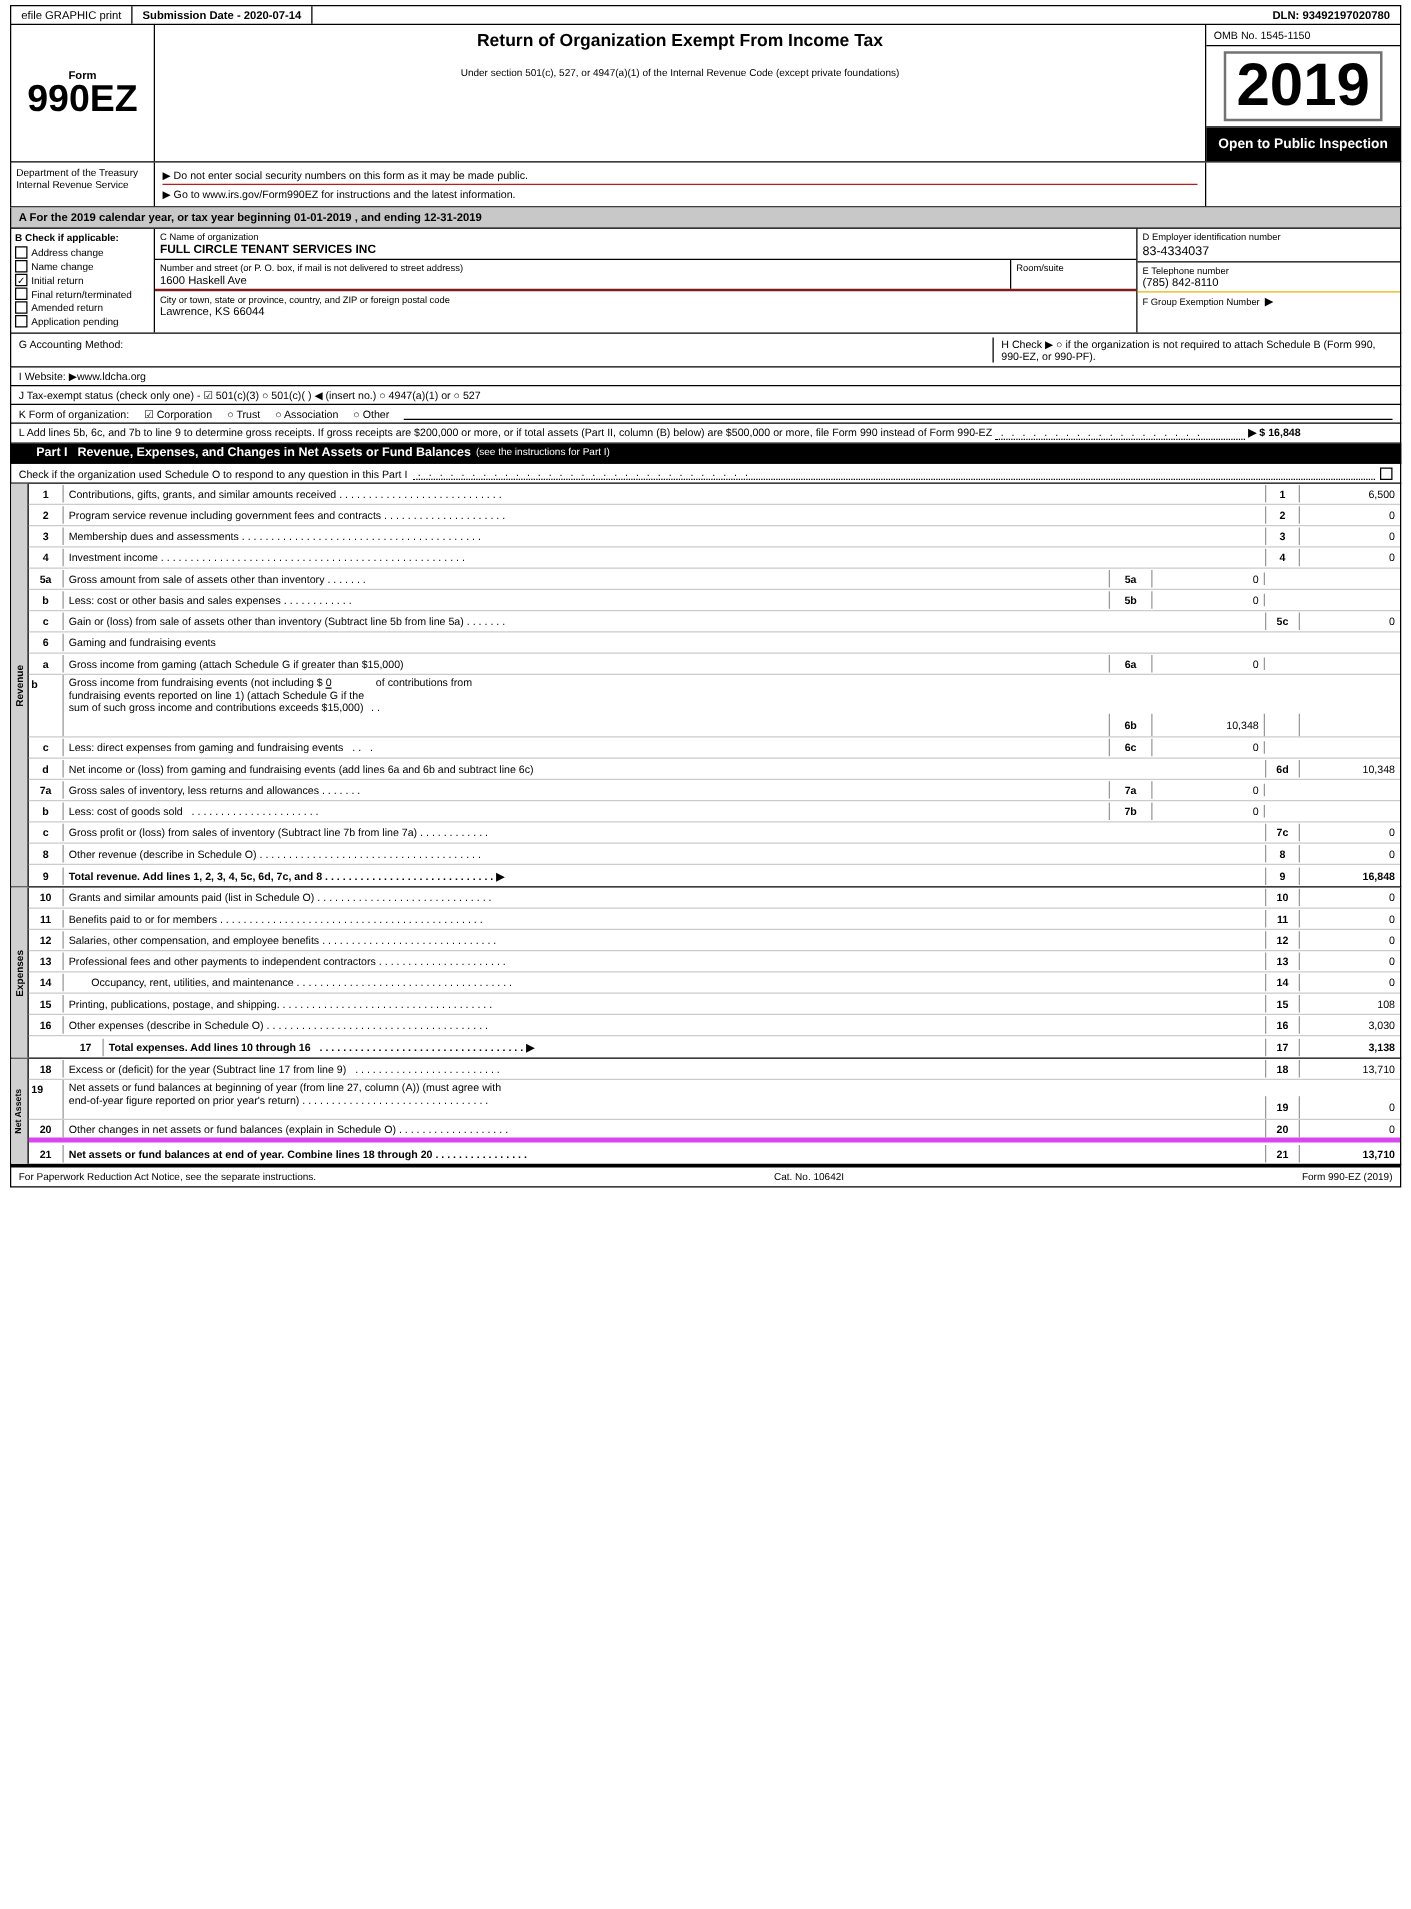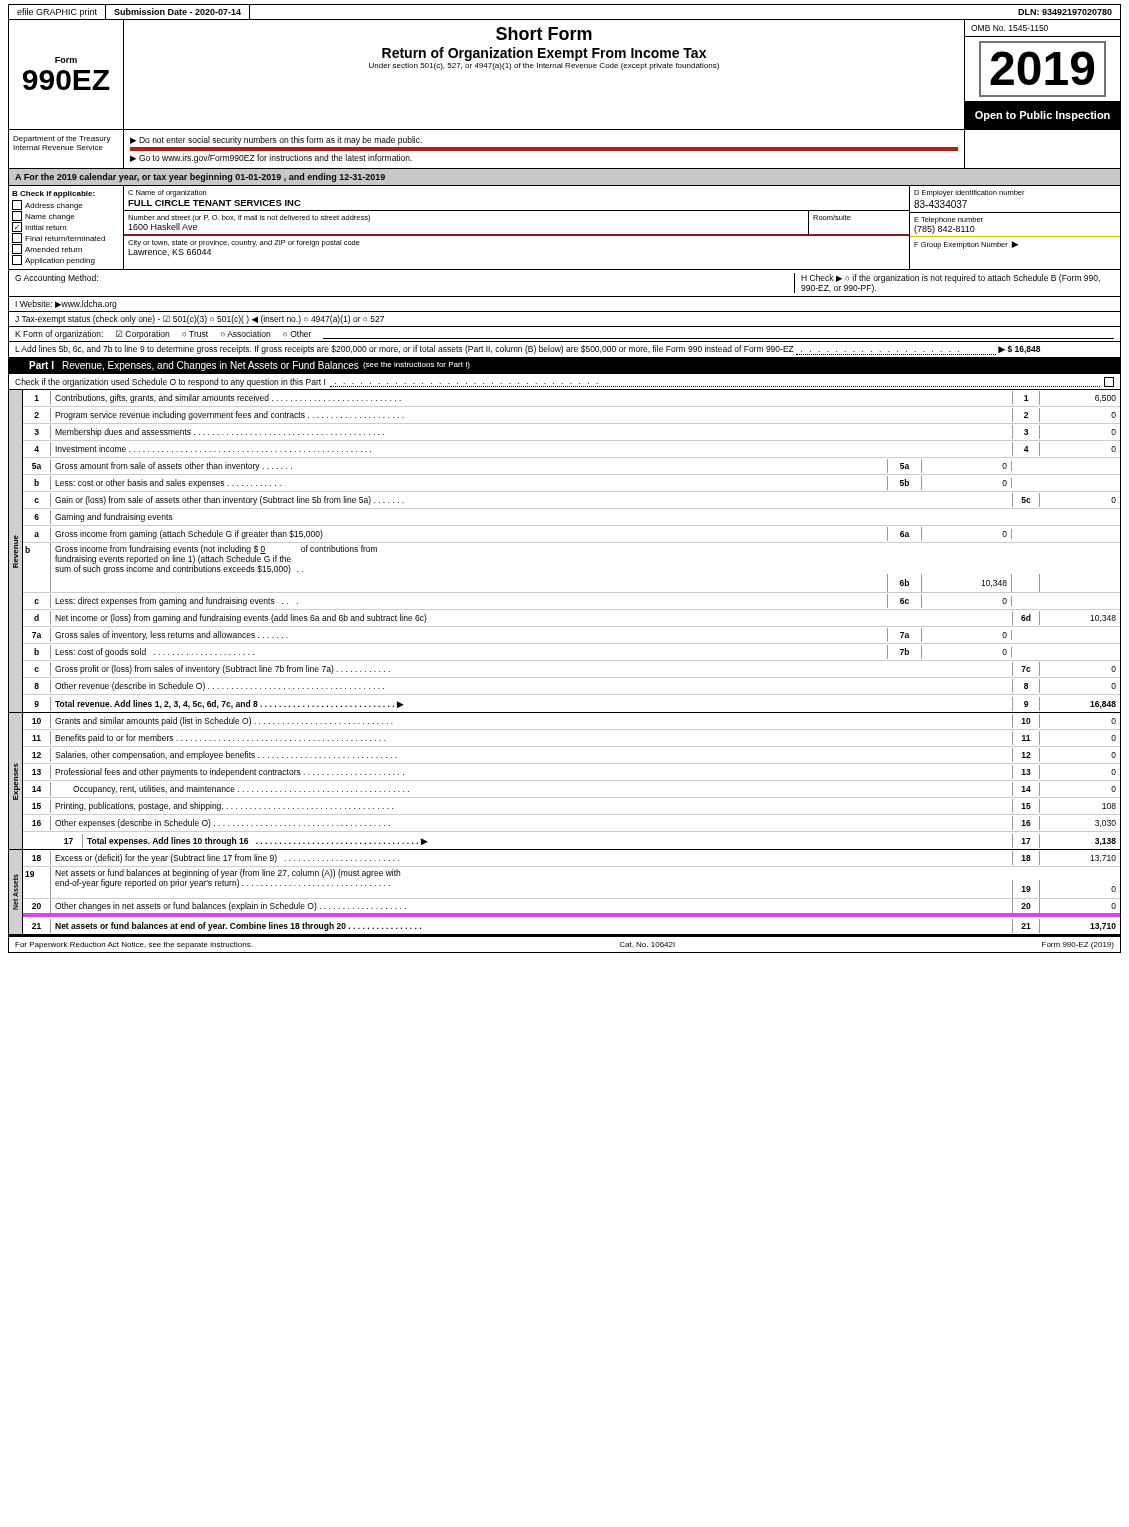--- a/index.html
+++ b/index.html
@@ -20,40 +20,39 @@
   </div>
 
   <div style="display:flex; border:1px solid #000; border-top:none;">
 
     <div style="width:115px; border-right:1px solid #000; padding:4px; display:flex; flex-direction:column; align-items:center; justify-content:center;">
       <div style="font-size:9px; font-weight:bold;">Form</div>
       <div style="font-size:30px; font-weight:bold; line-height:1;">990EZ</div>
     </div>
 
     <div style="flex:1; border-right:1px solid #000; padding:4px; text-align:center;">
-      <div style="font-size:18px; font-weight:bold;">Short Form</div>
       <div style="font-size:14px; font-weight:bold;">Return of Organization Exempt From Income Tax</div>
-      <div style="font-size:8px; margin-top:0;">Under section 501(c), 527, or 4947(a)(1) of the Internal Revenue Code (except private foundations)</div>
+      <div style="font-size:8px; margin-top:14px;">Under section 501(c), 527, or 4947(a)(1) of the Internal Revenue Code (except private foundations)</div>
     </div>
 
     <div style="width:155px; display:flex; flex-direction:column;">
       <div style="padding:3px 6px; border-bottom:1px solid #000; font-size:8.5px;">OMB No. 1545-1150</div>
       <div style="padding:4px; text-align:center; border-bottom:1px solid #000;">
         <div style="font-size:48px; font-weight:bold; line-height:1; border:2px solid #737373; display:inline-block; padding:2px 8px;">2019</div>
       </div>
       <div style="background:#000; color:#fff; text-align:center; padding:6px 4px; font-size:11px; font-weight:bold; line-height:1.4; flex:1; display:flex; align-items:center; justify-content:center;">
         <span>Open to Public Inspection</span>
       </div>
     </div>
   </div>
 
   <div style="display:flex; border:1px solid #000; border-top:none;">
     <div style="width:115px; border-right:1px solid #000; padding:4px; font-size:8px;">Department of the Treasury Internal Revenue Service</div>
     <div style="flex:1; border-right:1px solid #000; padding:3px 6px;">
-      <div style="font-size:8.5px; padding:2px 0; border-bottom:4px solid #b91c1c;">▶ Do not enter social security numbers on this form as it may be made public.</div>
+      <div style="font-size:8.5px; padding:2px 0; border-bottom:1px solid #b91c1c;">▶ Do not enter social security numbers on this form as it may be made public.</div>
       <div style="font-size:8.5px; padding:2px 0;">▶ Go to www.irs.gov/Form990EZ for instructions and the latest information.</div>
     </div>
     <div style="width:155px;"></div>
   </div>
 
   <div style="border:1px solid #000; border-top:none; background:#c8c8c8; padding:3px 6px; font-size:9px; font-weight:bold;">A   For the 2019 calendar year, or tax year beginning 01-01-2019 , and ending 12-31-2019</div>
 
   <div style="display:flex; border:1px solid #000; border-top:none;">
 
     <div style="width:115px; border-right:1px solid #000; padding:3px;">
@@ -143,21 +142,21 @@
   </div>
 
   <div style="border:1px solid #000; border-top:none; padding:2px 6px; font-size:8.5px;">
     <span>L Add lines 5b, 6c, and 7b to line 9 to determine gross receipts. If gross receipts are $200,000 or more, or if total assets (Part II, column (B) below) are $500,000 or more, file Form 990 instead of Form 990-EZ</span>
     <span style="display:inline-block; width:200px; border-bottom:1px dotted #000; letter-spacing:2px;">&nbsp;. . . . . . . . . . . . . . . . . . .</span>
     <span style="font-weight:bold;">▶ $ 16,848</span>
   </div>
 
   <div style="display:flex; border:1px solid #000; border-top:none; background:#000; color:#fff; padding:2px 20px;">
     <span style="font-weight:bold; margin-right:8px;">Part I</span>
-    <span style="font-weight:normal;">Revenue, Expenses, and Changes in Net Assets or Fund Balances</span>
+    <span style="font-weight:bold;">Revenue, Expenses, and Changes in Net Assets or Fund Balances</span>
     <span style="margin-left:4px; font-size:8px;">(see the instructions for Part I)</span>
   </div>
 
   <div style="border:1px solid #000; border-top:none; padding:2px 6px; font-size:8.5px; display:flex; align-items:center;">
     <span style="margin-right:4px;">Check if the organization used Schedule O to respond to any question in this Part I</span>
     <span style="flex:1; border-bottom:1px dotted #000; letter-spacing:2px;">&nbsp;. . . . . . . . . . . . . . . . . . . . . . . . . . . . . . .</span>
     <span style="width:10px; height:10px; border:1px solid #000; display:inline-flex; margin-left:4px;"></span>
   </div>
 
   <div style="display:flex; border:1px solid #000; border-top:none;">

